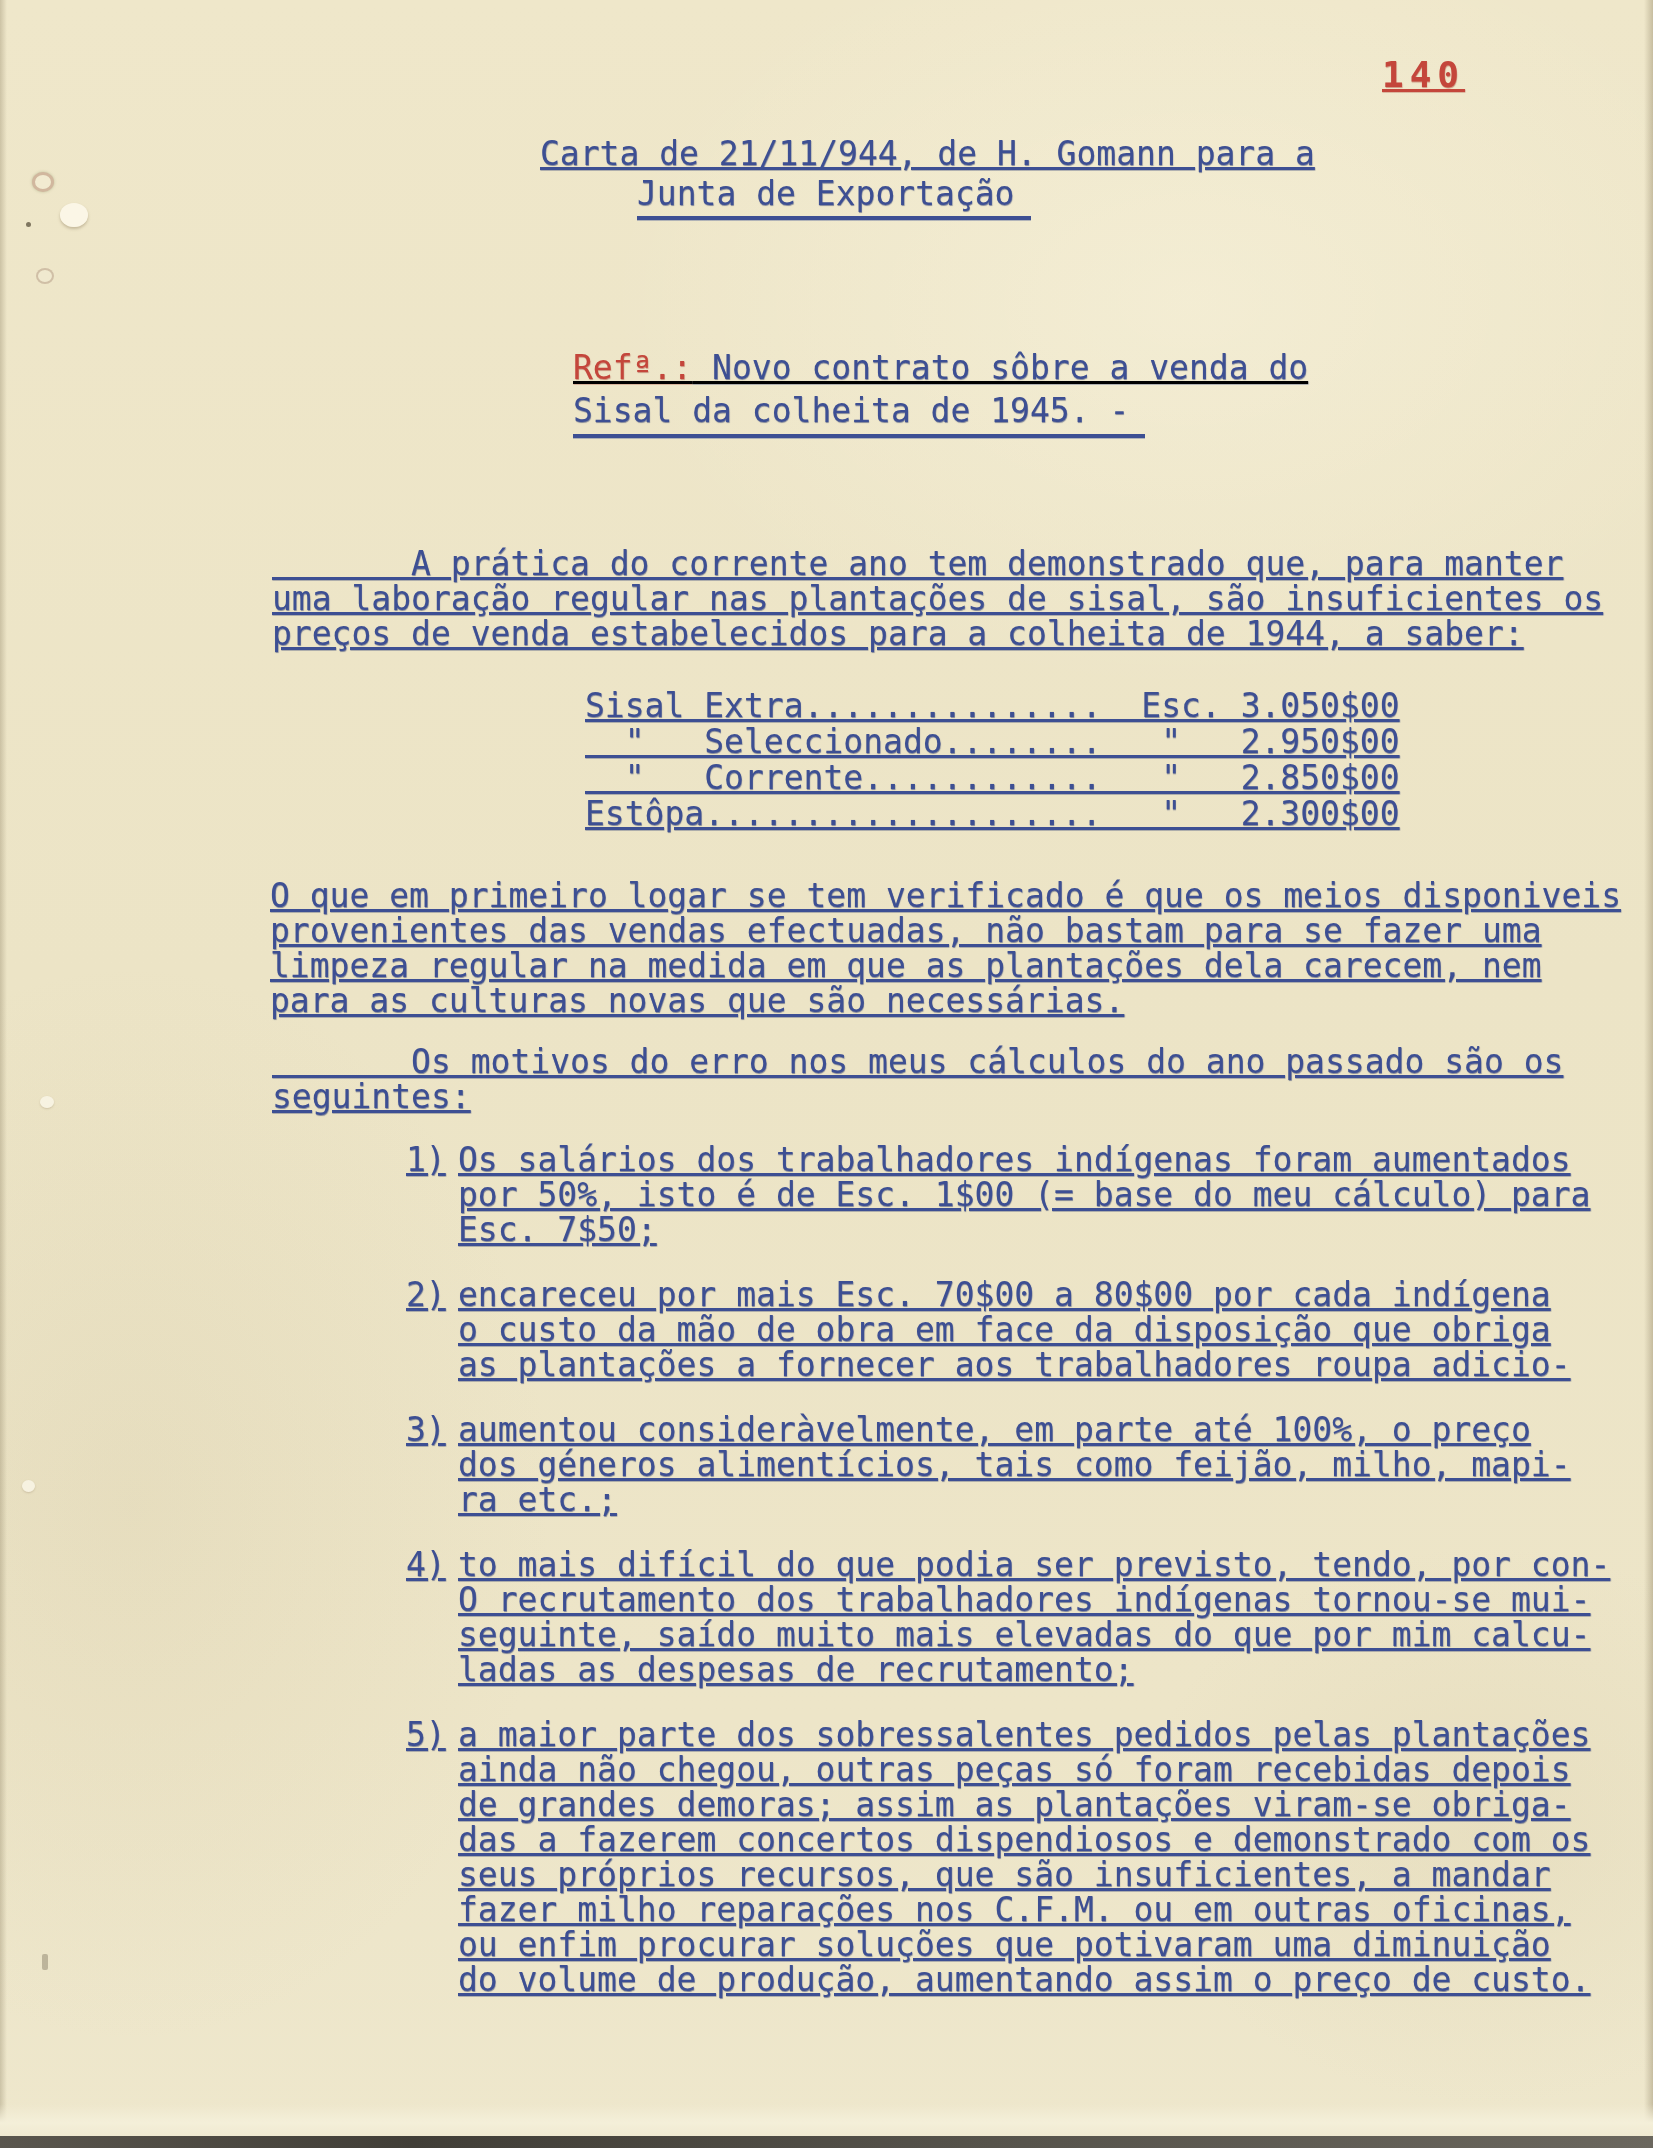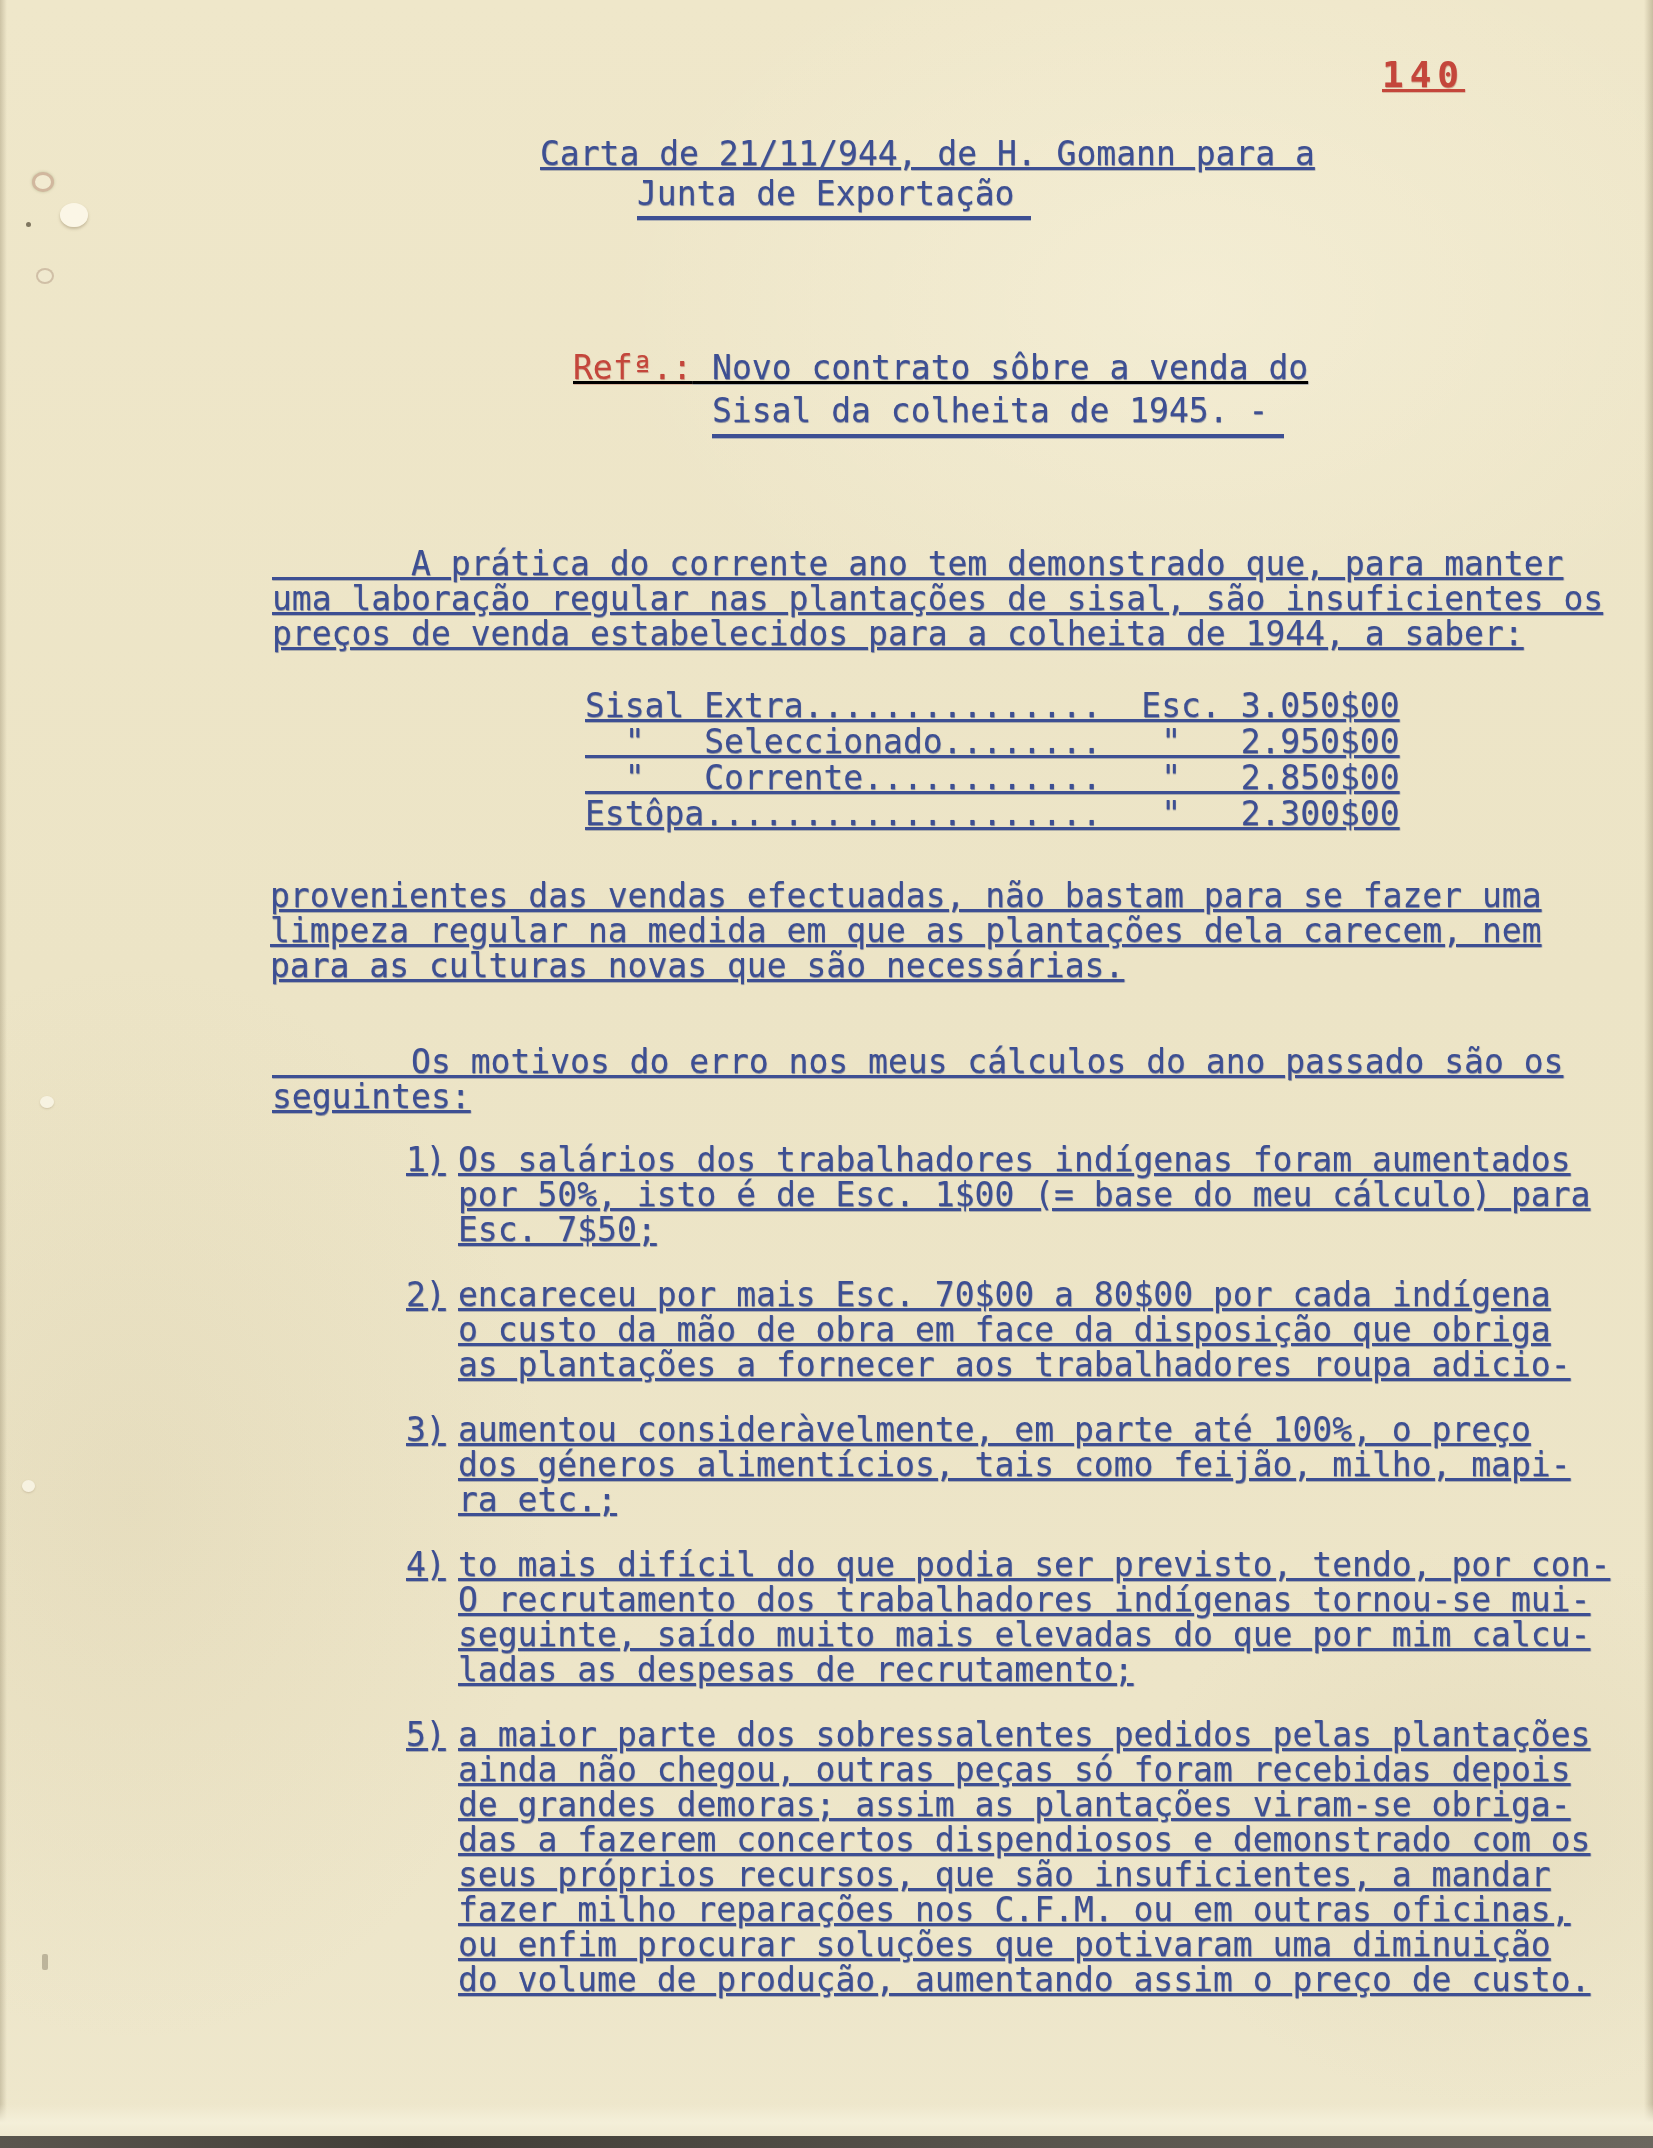--- a/index.html
+++ b/index.html
@@ -29,21 +29,21 @@
   .heading { left:540px; top:134px; font-size:33px; line-height:40px; }
   .heading .line2 { margin-left:97px; }
   .underlined {
     display:inline-block; white-space:pre;
     border-bottom:4px solid currentColor;
     padding-bottom:2px; padding-right:16px;
     box-shadow:0 1px 0 rgba(61,79,147,0.35);
   }
 
   .reference { left:573px; top:346px; font-size:33px; line-height:43px; }
-  .reference .line2 { margin-left:139px; }
+  .reference .line2 { }
 
   .body-text { font-size:33px; line-height:35px; }
 
   .intro        { left:272px; top:546px; }
   .price-list   { left:585px; top:688px; line-height:36px; }
   .verification { left:270px; top:878px; }
   .motives      { left:272px; top:1044px; }
 
   .numbered-list { left:406px; top:1142px; width:1230px; }
   .list-item { display:flex; margin-bottom:30px; }
@@ -92,20 +92,21 @@
     </div>
 
   <div class="abs body-text ink price-list">
       <div class="tline">Sisal Extra...............  Esc. 3.050$00</div>
       <div class="tline">  "   Seleccionado........   "   2.950$00</div>
       <div class="tline">  "   Corrente............   "   2.850$00</div>
       <div class="tline">Estôpa....................   "   2.300$00</div>
     </div>
 
   <div class="abs body-text ink verification">
+      <div class="tline">O que em primeiro logar se tem verificado é que os meios disponiveis</div>
       <div class="tline">provenientes das vendas efectuadas, não bastam para se fazer uma</div>
       <div class="tline">limpeza regular na medida em que as plantações dela carecem, nem</div>
       <div class="tline">para as culturas novas que são necessárias.</div>
     </div>
 
   <div class="abs body-text ink motives">
       <div class="tline">       Os motivos do erro nos meus cálculos do ano passado são os</div>
       <div class="tline">seguintes:</div>
     </div>
 

